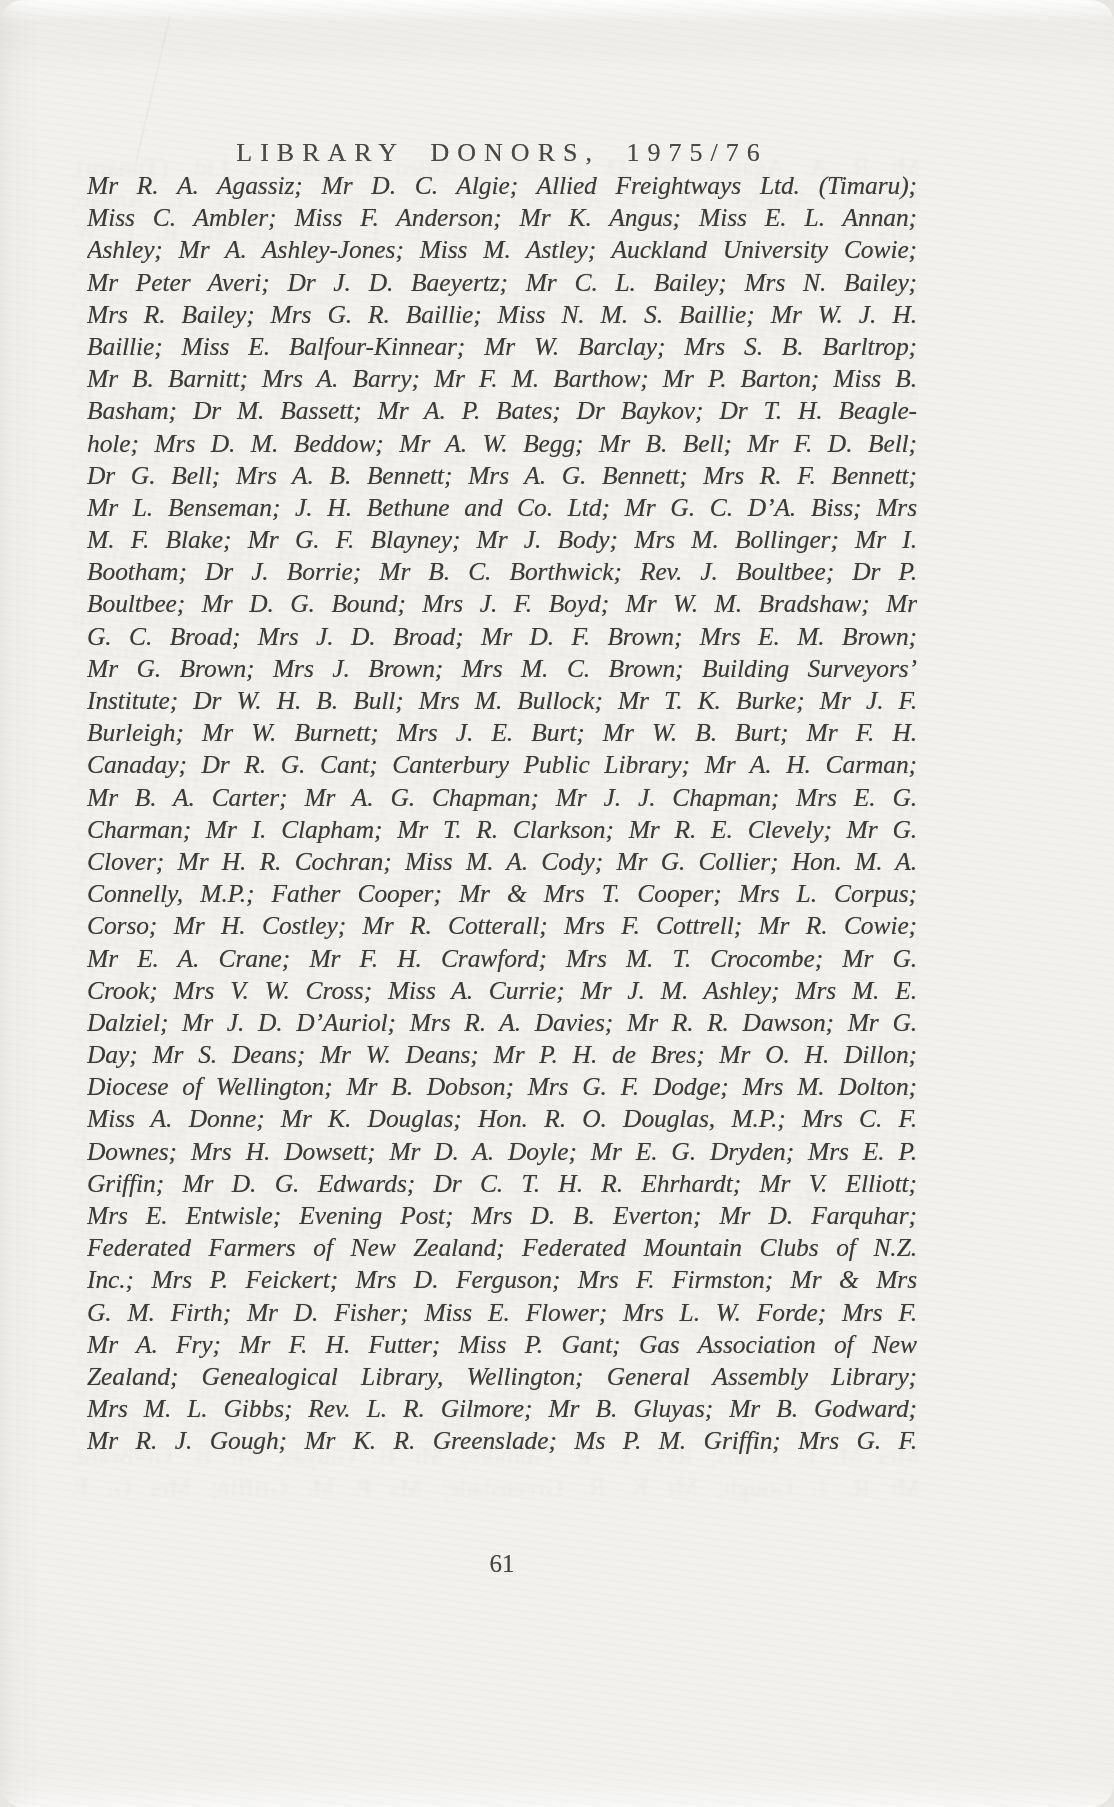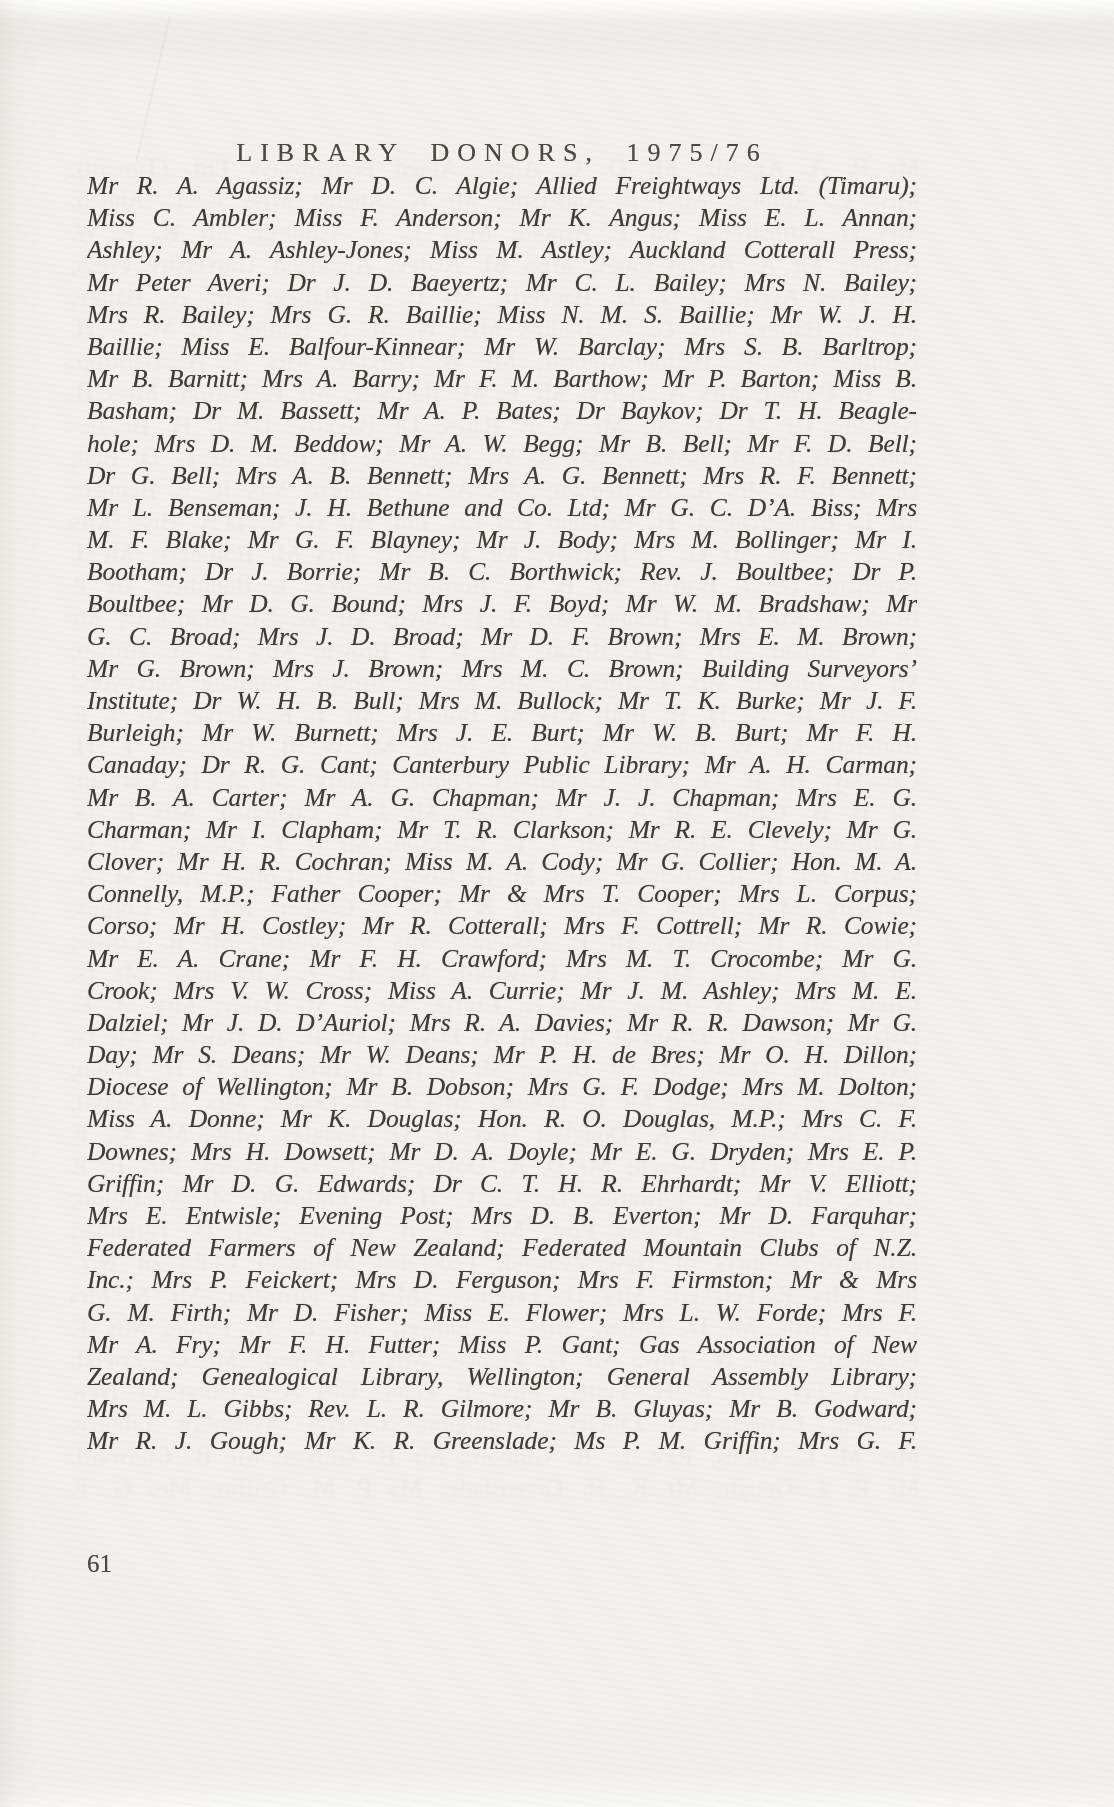--- a/index.html
+++ b/index.html
@@ -7,20 +7,21 @@
     position:relative;
     width:1114px;height:1807px;
     overflow:hidden;
     font-family:"Liberation Serif", serif;
     background:
       linear-gradient(90deg, rgba(110,104,92,0.07) 0px, rgba(110,104,92,0.025) 16px, rgba(110,104,92,0) 42px),
       linear-gradient(180deg, rgba(255,255,255,0.85) 0px, rgba(255,255,255,0.25) 12px, rgba(60,55,45,0.02) 22px, rgba(60,55,45,0.025) 42px, rgba(60,55,45,0) 72px),
       linear-gradient(0deg, rgba(255,255,255,0.55) 0px, rgba(255,255,255,0.2) 14px, rgba(255,255,255,0) 36px),
       radial-gradient(120% 90% at 50% 45%, #f2f1ed 55%, #edece8 100%);
     background-color:#f0efeb;
+    border-radius:23px;
   }
   
   .paper::before{
     content:"";position:absolute;inset:0;pointer-events:none;
     background:
       repeating-linear-gradient(8deg, rgba(0,0,0,0.010) 0 2px, rgba(0,0,0,0) 2px 7px),
       repeating-linear-gradient(98deg, rgba(255,255,255,0.016) 0 3px, rgba(255,255,255,0) 3px 9px);
   }
   .scratch{
     position:absolute;left:152px;top:14px;width:2px;height:150px;
@@ -43,21 +44,21 @@
     letter-spacing:-0.1px;
     font-style:italic;
   }
   .line{
     height:32.2px;line-height:32.2px;
     text-align:justify;text-align-last:justify;
     white-space:normal;overflow:hidden;
   }
   .page-number{
     position:absolute;top:1550px;left:0;right:0;
-    text-align:left;font-size:25px;color:#47463f;
+    text-align:center;font-size:25px;color:#47463f;
     text-shadow:0 0 0.6px rgba(71,70,63,0.5);
   }
   
   .ghost{
     position:absolute;left:70px;top:152px;width:850px;
     transform:scaleX(-1);
     opacity:0.045;filter:blur(1.6px);
     font-size:25.5px;color:#6b665c;
     pointer-events:none;
   }
@@ -113,21 +114,21 @@
       <div class="gline">Mrs M. L. Gibbs; Rev. L. R. Gilmore; Mr B. Gluyas; Mr B. Godward;</div>
       <div class="gline">Mr R. J. Gough; Mr K. R. Greenslade; Ms P. M. Griffin; Mrs G. F.</div>
     </div>
 
   <div class="col">
     <div class="doc-title">LIBRARY DONORS, 1975/76</div>
 
     <div class="donor-list">
         <div class="line">Mr R. A. Agassiz; Mr D. C. Algie; Allied Freightways Ltd. (Timaru);</div>
         <div class="line">Miss C. Ambler; Miss F. Anderson; Mr K. Angus; Miss E. L. Annan;</div>
-        <div class="line">Ashley; Mr A. Ashley-Jones; Miss M. Astley; Auckland Cotterall Press;</div>
+        <div class="line">Ashley; Mr A. Ashley-Jones; Miss M. Astley; Auckland University Cowie;</div>
         <div class="line">Mr Peter Averi; Dr J. D. Baeyertz; Mr C. L. Bailey; Mrs N. Bailey;</div>
         <div class="line">Mrs R. Bailey; Mrs G. R. Baillie; Miss N. M. S. Baillie; Mr W. J. H.</div>
         <div class="line">Baillie; Miss E. Balfour-Kinnear; Mr W. Barclay; Mrs S. B. Barltrop;</div>
         <div class="line">Mr B. Barnitt; Mrs A. Barry; Mr F. M. Barthow; Mr P. Barton; Miss B.</div>
         <div class="line">Basham; Dr M. Bassett; Mr A. P. Bates; Dr Baykov; Dr T. H. Beagle-</div>
         <div class="line">hole; Mrs D. M. Beddow; Mr A. W. Begg; Mr B. Bell; Mr F. D. Bell;</div>
         <div class="line">Dr G. Bell; Mrs A. B. Bennett; Mrs A. G. Bennett; Mrs R. F. Bennett;</div>
         <div class="line">Mr L. Benseman; J. H. Bethune and Co. Ltd; Mr G. C. D’A. Biss; Mrs</div>
         <div class="line">M. F. Blake; Mr G. F. Blayney; Mr J. Body; Mrs M. Bollinger; Mr I.</div>
         <div class="line">Bootham; Dr J. Borrie; Mr B. C. Borthwick; Rev. J. Boultbee; Dr P.</div>

